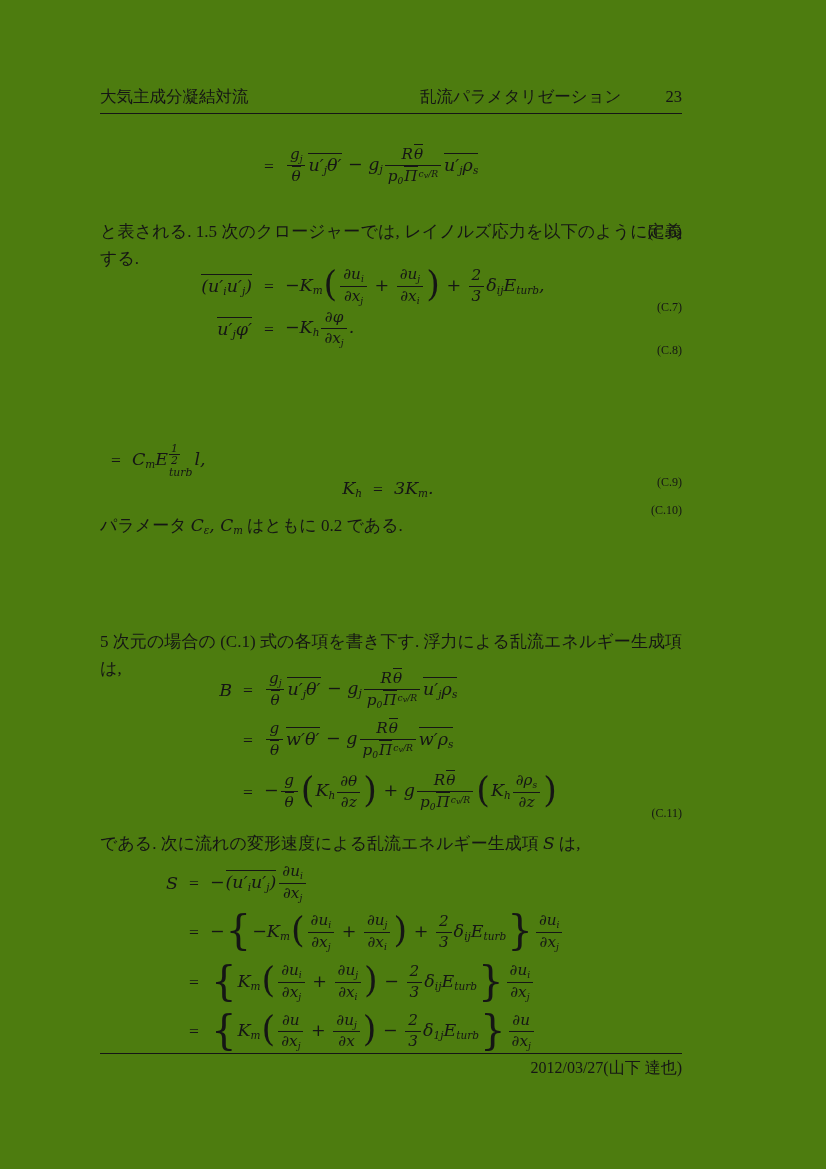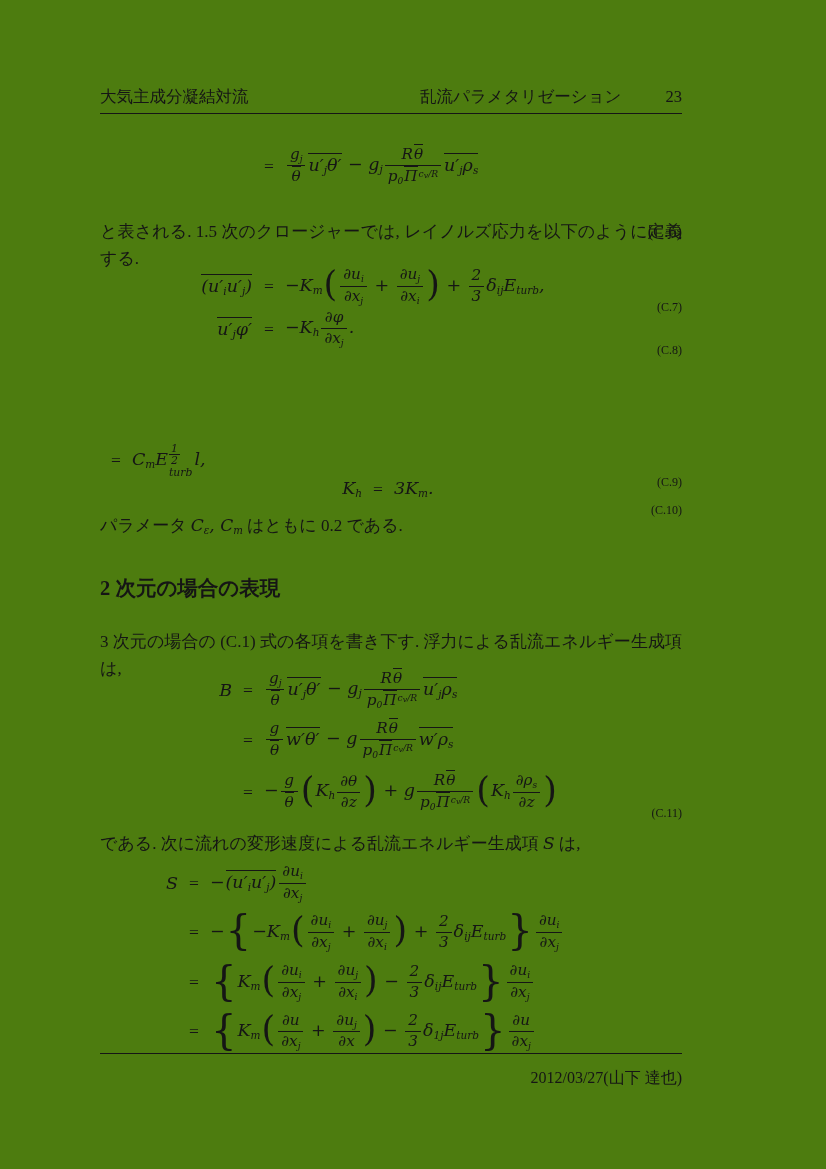--- a/index.html
+++ b/index.html
@@ -11,21 +11,21 @@
   }
   .content { position:absolute; left:100px; top:0; width:582px; height:100%; }
 
   
   .hdr { position:absolute; top:86px; left:0; width:100%;
          display:flex; justify-content:space-between; align-items:baseline;
          font-size:16.5px; padding-bottom:5px; border-bottom:1.4px solid #151515; }
   .hdr .hrgt { display:flex; align-items:baseline; gap:44px; }
   .hdr .pg { font-weight:normal; }
   .ftr { position:absolute; top:1053px; left:0; width:100%;
-         border-top:1.4px solid #151515; padding-top:14px;
+         border-top:1.4px solid #151515; padding-top:4px;
          text-align:right; font-size:16px; }
 
   
   .par { position:absolute; left:0; width:100%; font-size:17px;
          line-height:27px; text-align:justify; }
   .par i, .sect i { font-family:"DejaVu Serif",serif; font-style:italic; }
   .sect { position:absolute; left:0; width:100%; font-size:20.5px; font-weight:bold; }
 
   
   .eqb { position:absolute; left:0; width:100%; font-size:17.5px; }
@@ -113,23 +113,22 @@
       <div class="eqr" style="height:26px">
         <span class="lhs mth" style="width:262px">K<sub>h</sub></span>
         <span class="eqs">=</span>
         <span class="rhs mth">3K<sub>m</sub>.</span>
         <span class="eqn">(C.10)</span>
       </div>
     </div>
 
     <div class="par" style="top:512px">パラメータ <i>C<sub>ε</sub>, C<sub>m</sub></i> はともに 0.2 である.</div>
 
-    <div class="sect" style="top:574px">2 次元の場合の表現</div>
 
-    <div class="par" style="top:628px">3 次元の場合の (C.1) 式の各項を書き下す. 浮力による乱流エネルギー生成項は,</div>
+    <div class="par" style="top:628px">5 次元の場合の (C.1) 式の各項を書き下す. 浮力による乱流エネルギー生成項は,</div>
 
     <div class="eqb" style="top:665px">
       <div class="eqr" style="height:50px">
         <span class="lhs mth" style="width:132px">B</span>
         <span class="eqs">=</span>
         <span class="rhs mth"><span class="fr"><span class="nu">g<sub>j</sub></span><span class="de"><span class="ov">θ</span></span></span><span class="ov">u′<sub>j</sub>θ′</span> − g<sub>j</sub><span class="fr"><span class="nu">R<span class="ov">θ</span></span><span class="de">p<sub>0</sub><span class="ov">Π</span><sup>c<sub>v</sub>/R</sup></span></span><span class="ov">u′<sub>j</sub>ρ<sub>s</sub></span></span>
       </div>
       <div class="eqr" style="height:50px">
         <span class="lhs mth" style="width:132px"></span>
         <span class="eqs">=</span>

